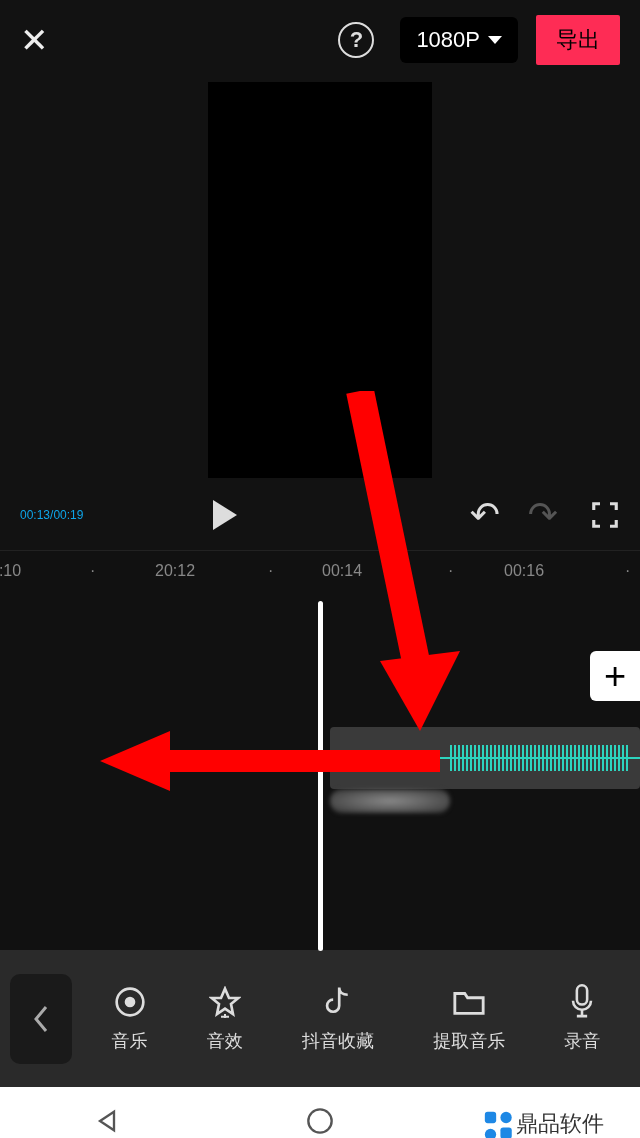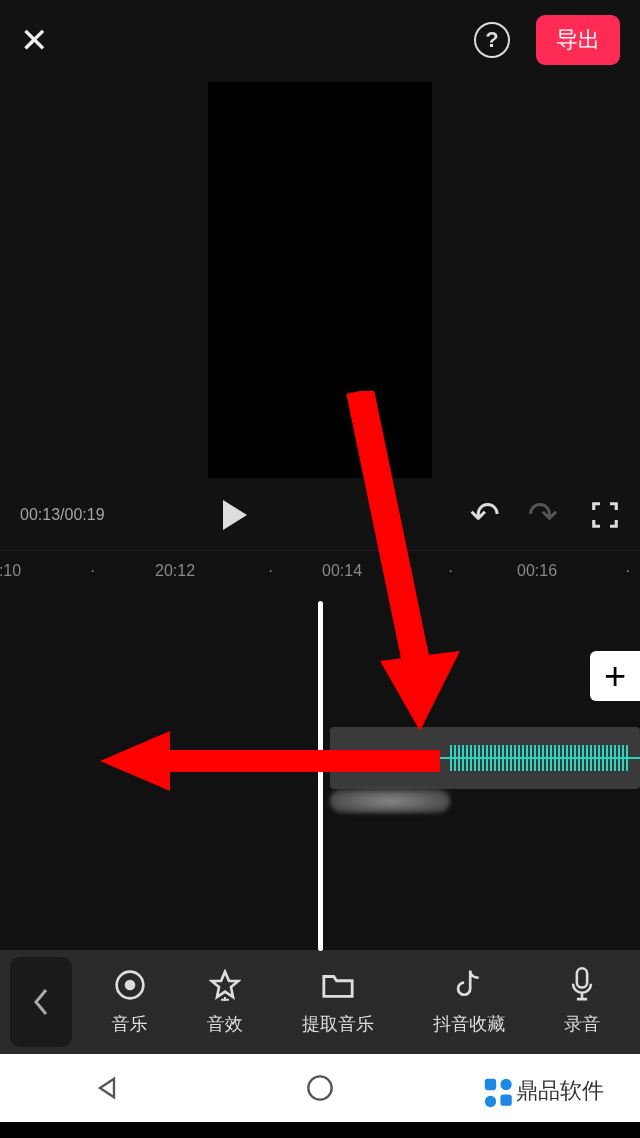--- a/index.html
+++ b/index.html
@@ -3,59 +3,63 @@
 <meta charset="utf-8">
 <style>
 *{margin:0;padding:0;box-sizing:border-box;font-family:-apple-system,BlinkMacSystemFont,"Segoe UI",sans-serif}
 body{width:640px;height:1138px;background:#000;color:#fff;overflow:hidden;position:relative}
 .topbar{display:flex;align-items:center;height:80px;padding:0 20px;background:#121212}
 .close-x{font-size:34px;color:#eee;font-weight:200;flex:0 0 auto}
 .topbar-spacer{flex:1}
 .help-icon{width:36px;height:36px;border:2.5px solid #ddd;border-radius:50%;display:flex;align-items:center;justify-content:center;font-size:22px;font-weight:700;color:#ddd;margin-right:26px}
 .res-dropdown{background:#000;border-radius:6px;padding:10px 16px;display:flex;align-items:center;gap:8px;font-size:22px;font-weight:500;margin-right:18px}
 .res-dropdown .tri{width:0;height:0;border-left:7px solid transparent;border-right:7px solid transparent;border-top:8px solid #fff}
-.export-btn{background:#fe2c55;color:#ffffff;border-radius:9px;padding:10px 20px;font-size:22px;font-weight:500}
+.export-btn{background:#fe2c55;color:#000000;border-radius:2px;padding:10px 20px;font-size:22px;font-weight:500}
 .preview{height:400px;background:#121212;display:flex;align-items:center;justify-content:center}
 .video-frame{width:224px;height:396px;background:#000}
 .controls{height:70px;background:#121212;display:flex;align-items:center;padding:0 20px}
-.timestamp{font-size:16px;color:#a3a3a3}
+.timestamp{font-size:12px;color:#0ea5e9}
 .controls-spacer{flex:1}
 .play-icon{width:0;height:0;border-left:24px solid #ddd;border-top:15px solid transparent;border-bottom:15px solid transparent;margin-right:90px}
 .undo-icon,.redo-icon{font-size:36px;color:#ddd;margin:0 14px}
 .redo-icon{color:#555}
 .fullscreen-icon{margin-left:18px}
 .timeline{height:400px;background:#111;position:relative;border-top:1px solid #222}
 .ruler{height:40px;display:flex;align-items:center;position:relative;color:#888;font-size:16px}
 .ruler span{position:absolute}
 .playhead{position:absolute;left:318px;top:50px;width:5px;height:350px;background:#fff;border-radius:3px}
 .add-btn{position:absolute;right:0;top:100px;background:#fff;width:50px;height:50px;border-radius:6px 0 0 6px;display:flex;align-items:center;justify-content:center;font-size:38px;color:#000;font-weight:300}
 .audio-track{position:absolute;left:330px;top:176px;right:0;height:62px;background:#3a3a3a;border-radius:4px;overflow:hidden}
 .waveform{position:absolute;top:50%;left:0;right:0;height:2px;background:#2dd4bf;transform:translateY(-50%)}
 .waveform::before,.waveform::after{content:"";position:absolute;top:-12px;height:26px;background:repeating-linear-gradient(90deg,#2dd4bf 0,#2dd4bf 2px,transparent 2px,transparent 4px)}
 .waveform::before{left:120px;width:180px}
 .waveform::after{left:0;width:100px;height:14px;top:-6px}
 .audio-label{position:absolute;left:330px;top:238px;width:120px;height:24px;background:radial-gradient(ellipse,#888,#333);border-radius:12px;filter:blur(2px)}
 .arrow{position:absolute}
-.toolbar{background:#2a2a2a;height:104px;display:flex;align-items:center;padding:0 10px}
+.toolbar{background:#2a2a2a;height:137px;display:flex;align-items:center;padding:0 10px}
 .back-btn{width:62px;height:90px;background:#1a1a1a;border-radius:10px;display:flex;align-items:center;justify-content:center;margin-right:10px}
 .back-btn svg{stroke:#aaa}
 .tool-items{display:flex;flex:1;justify-content:space-around}
 .tool-item{display:flex;flex-direction:column;align-items:center;gap:10px;color:#ddd;font-size:18px}
 .tool-item .ico{height:34px;display:flex;align-items:center;justify-content:center}
 .navbar{height:68px;background:#fff;display:flex;align-items:center;justify-content:space-around;position:relative}
 .brand{position:absolute;right:26px;bottom:8px;display:flex;align-items:flex-start;background:#fff;padding:4px 10px;border-radius:14px}
 .brand-text{color:#333;font-size:22px;font-weight:500}
 </style>
 </head>
 <body>
 
 <div class="topbar">
   <div class="close-x">✕</div>
   <div class="topbar-spacer"></div>
   <div class="help-icon">?</div>
+  <div class="res-dropdown">
+    <span>1080P</span>
+    <div class="tri"></div>
+  </div>
   <div class="export-btn">导出</div>
 </div>
 
 <div class="preview">
   <div class="video-frame"></div>
 </div>
 
 <div class="controls">
   <div class="timestamp">
     <span>00:13</span>/<span>00:19</span>
@@ -71,21 +75,21 @@
 </div>
 
 <div class="timeline">
   <div class="ruler">
     <span style="left:-10px">0:10</span>
     <span style="left:90px">·</span>
     <span style="left:155px">20:12</span>
     <span style="left:268px">·</span>
     <span style="left:322px">00:14</span>
     <span style="left:448px">·</span>
-    <span style="left:517px">00:16</span>
+    <span style="left:504px">00:16</span>
     <span style="left:625px">·</span>
   </div>
   <div class="playhead"></div>
   <div class="add-btn">+</div>
   <div class="audio-track">
     <div class="waveform"></div>
   </div>
   <div class="audio-label"></div>
 
   <svg class="arrow" style="left:320px;top:-160px" width="160" height="360">
@@ -118,33 +122,33 @@
       <div class="ico">
           <svg width="32" height="32" viewBox="0 0 24 24" fill="none" stroke="#ddd" stroke-width="2">
             <path d="M12 2l3 7h7l-5.5 4.5L18 21l-6-4-6 4 1.5-7.5L2 9h7z"></path>
             <path d="M12 21v3M9 23h6" stroke-width="1.5"></path>
           </svg>
         </div>
       <span>音效</span>
     </div>
     <div class="tool-item">
       <div class="ico">
+          <svg width="30" height="34" viewBox="0 0 24 28" fill="none" stroke="#ddd" stroke-width="2.2">
+            <path d="M13 2v15a5 5 0 11-5-5M13 2c0 4 3 6 7 6"></path>
+          </svg>
+        </div>
+      <span>抖音收藏</span>
+    </div>
+    <div class="tool-item">
+      <div class="ico">
           <svg width="34" height="30" viewBox="0 0 24 20" fill="none" stroke="#ddd" stroke-width="2">
             <path d="M2 4h7l2 3h11v11H2z"></path>
           </svg>
         </div>
       <span>提取音乐</span>
-    </div>
-    <div class="tool-item">
-      <div class="ico">
-          <svg width="30" height="34" viewBox="0 0 24 28" fill="none" stroke="#ddd" stroke-width="2.2">
-            <path d="M13 2v15a5 5 0 11-5-5M13 2c0 4 3 6 7 6"></path>
-          </svg>
-        </div>
-      <span>抖音收藏</span>
     </div>
     <div class="tool-item">
       <div class="ico">
           <svg width="28" height="36" viewBox="0 0 20 28" fill="none" stroke="#ddd" stroke-width="2">
             <rect x="6" y="1" width="8" height="15" rx="4"></rect>
             <path d="M3 13a7 7 0 0014 0M10 20v5M6 25h8"></path>
           </svg>
         </div>
       <span>录音</span>
     </div>

